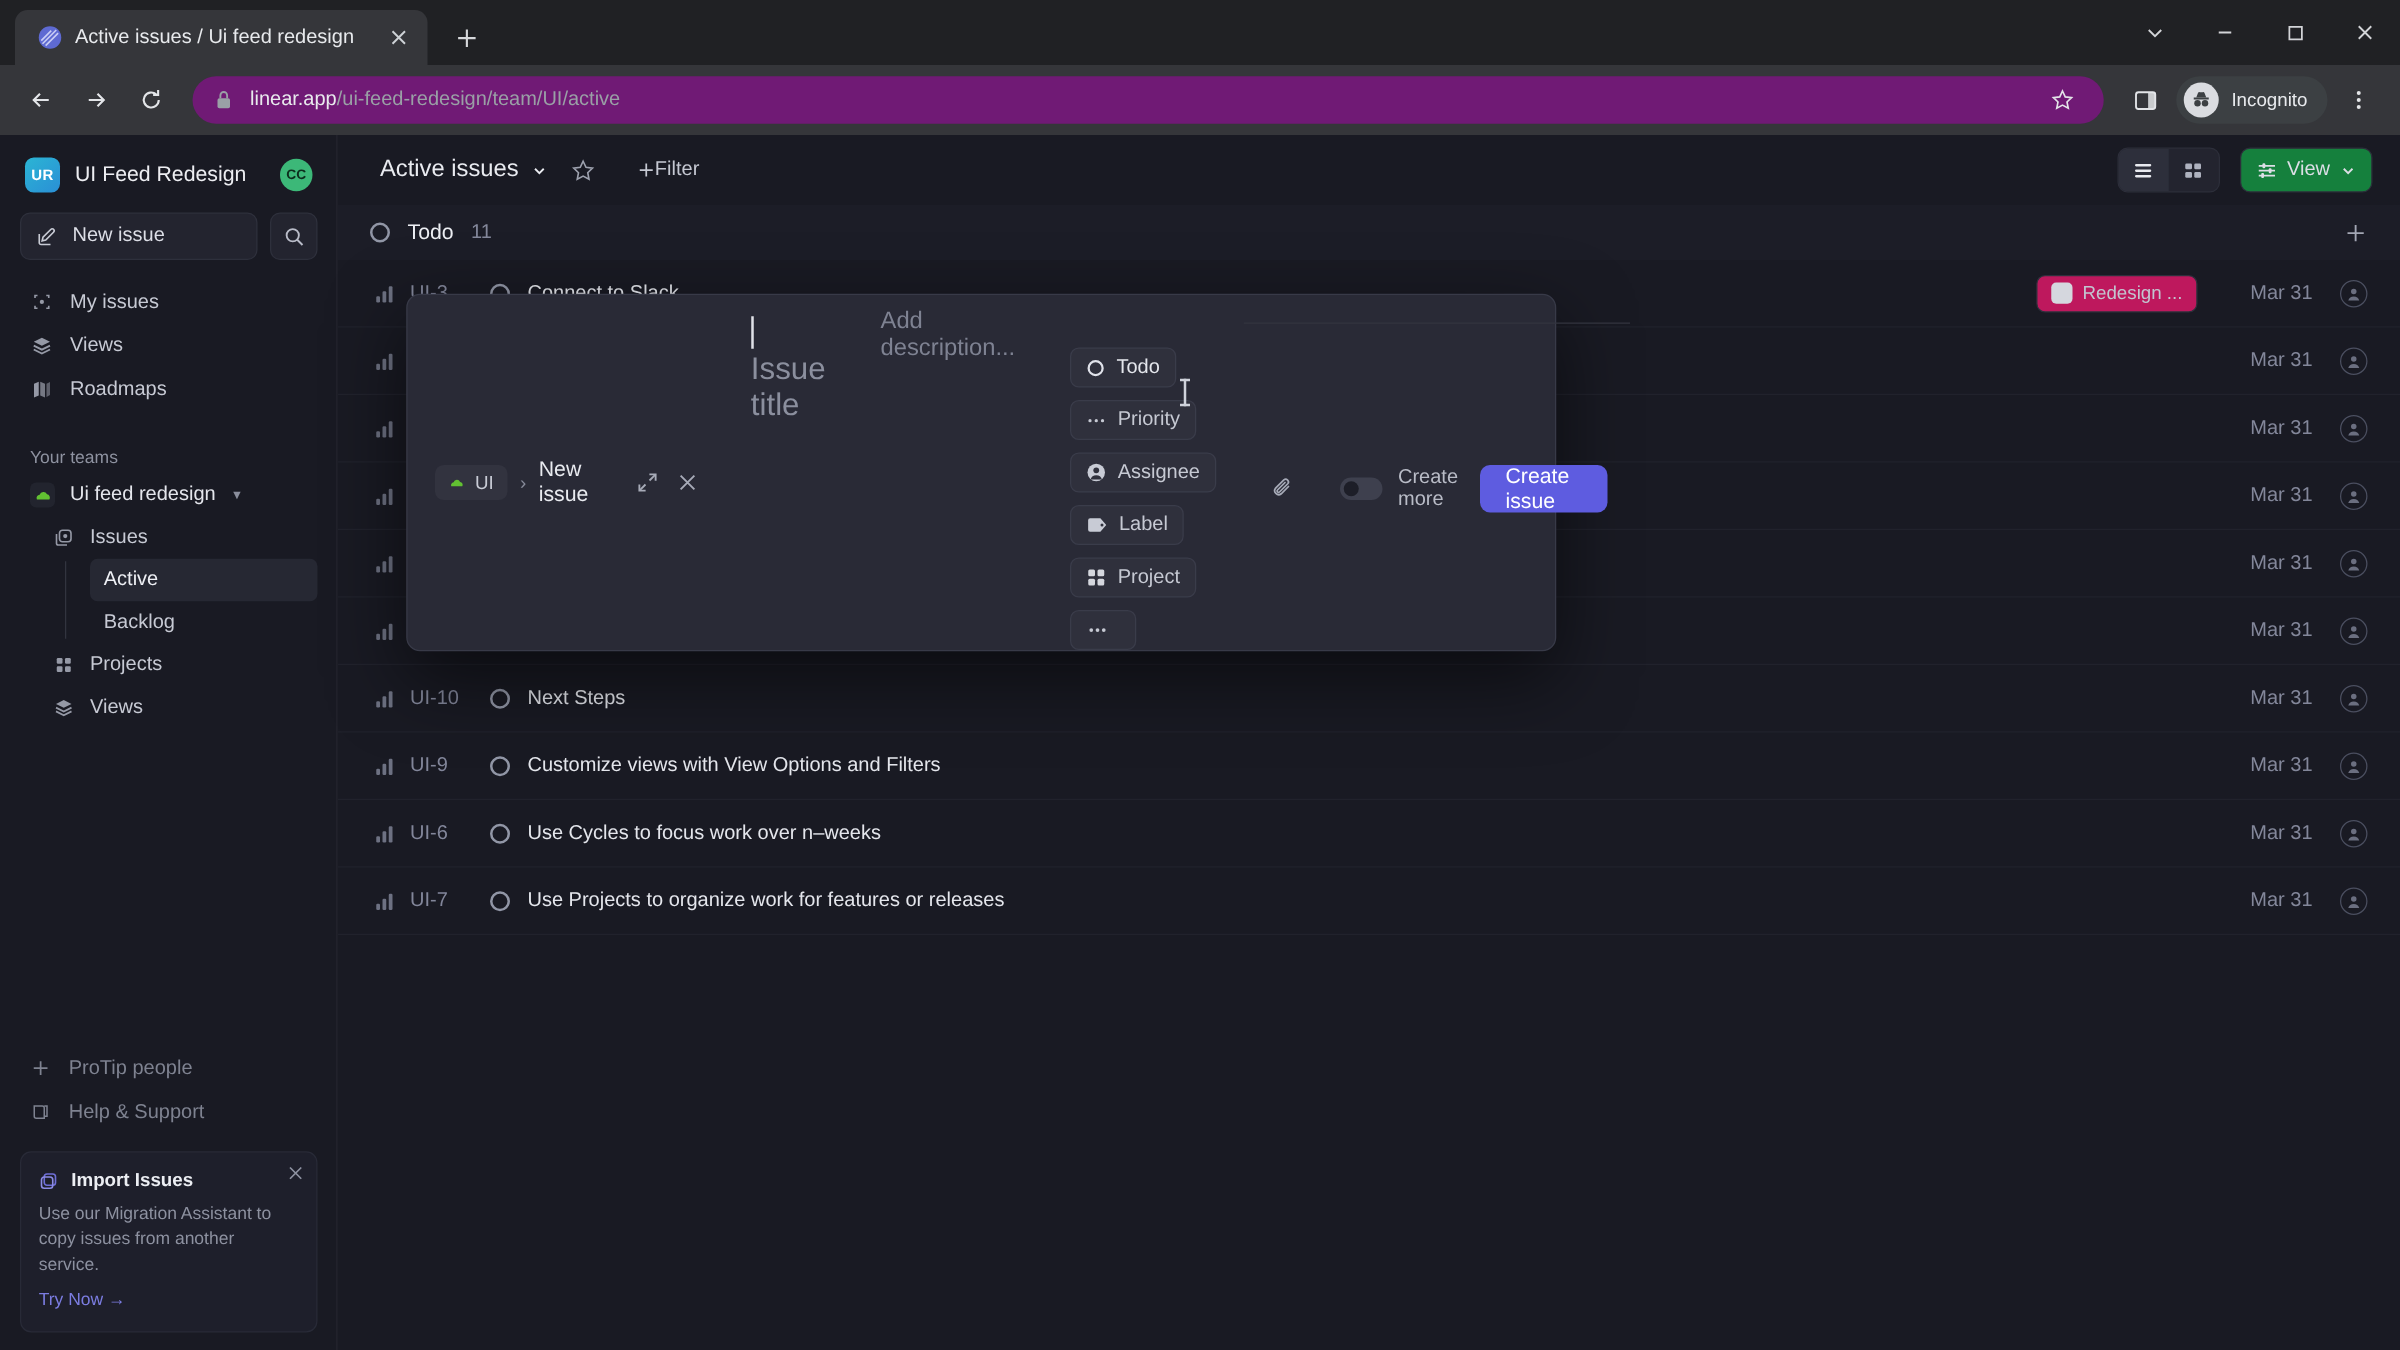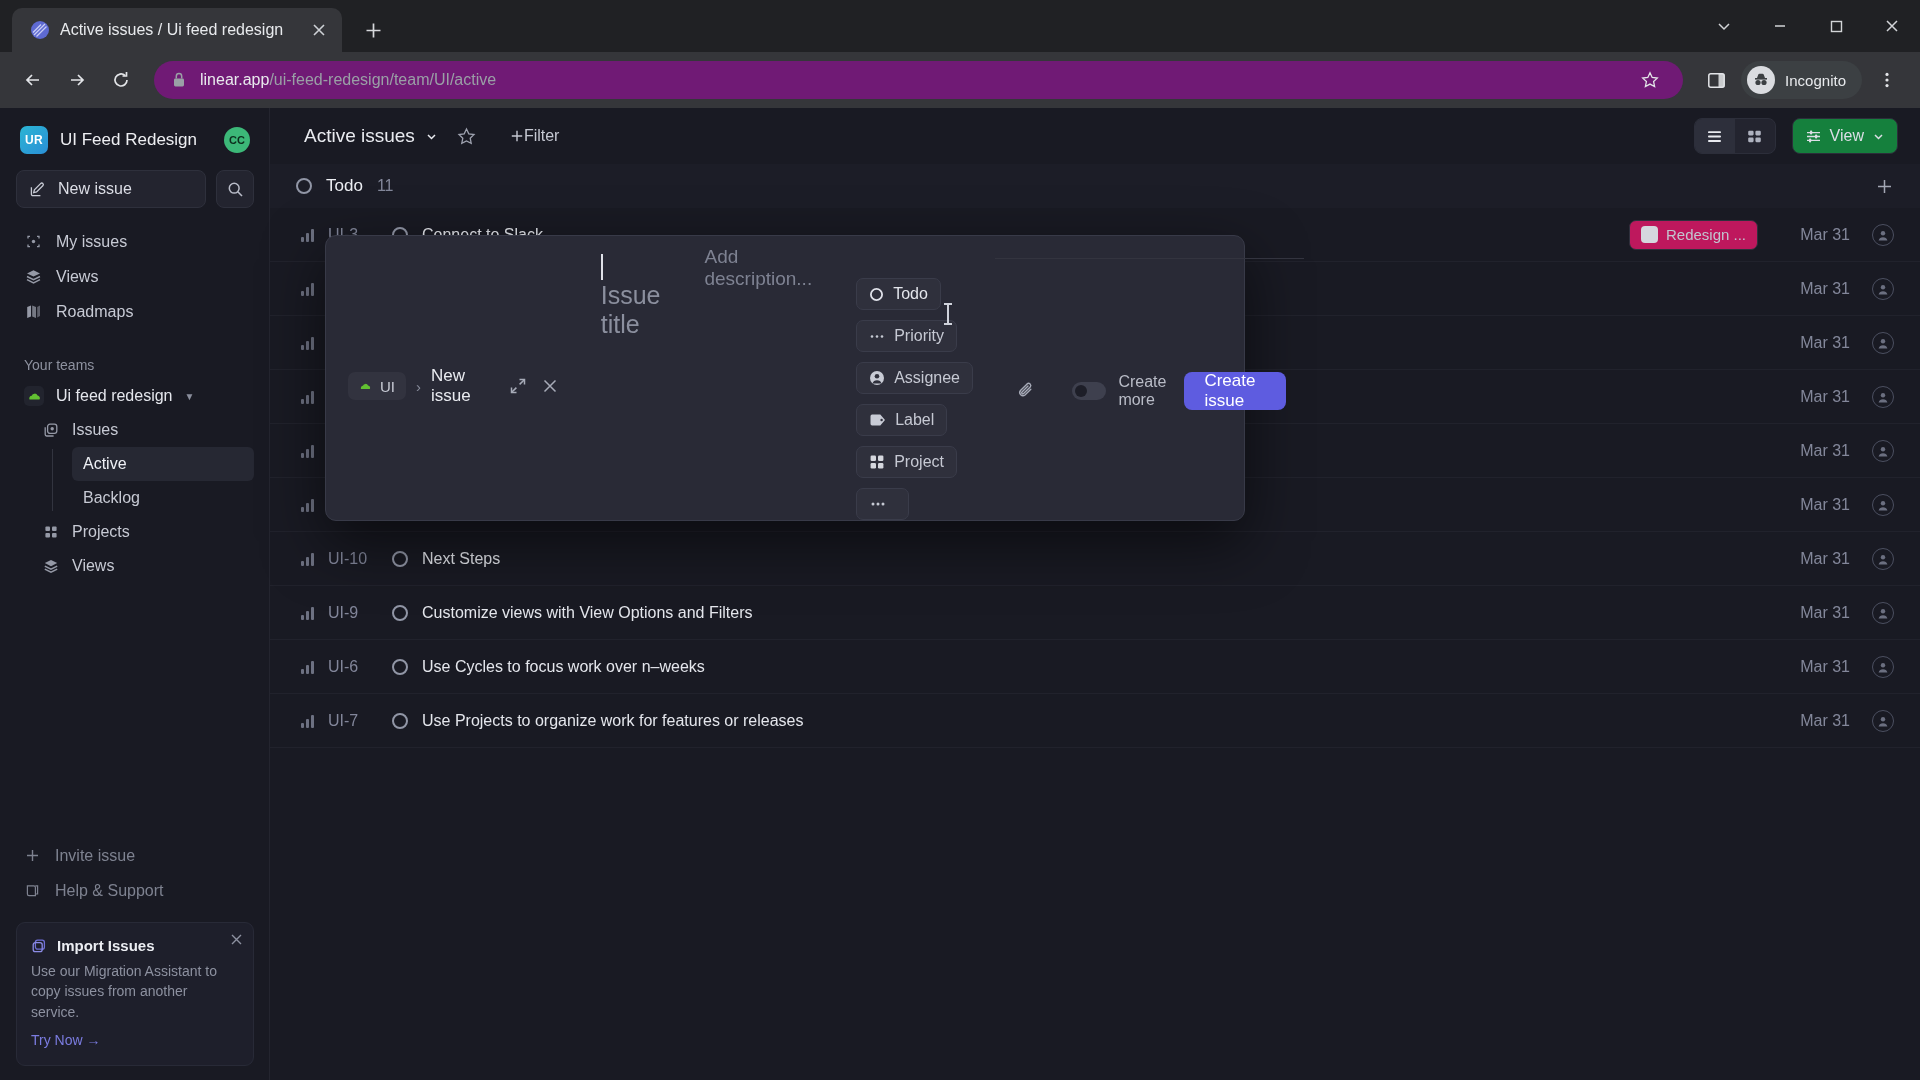--- a/index.html
+++ b/index.html
@@ -510,21 +510,21 @@
       </div>
     </div>
 
     <div class="sidebar-bottom">
       <div class="muted-item">
         <span class="ico">
           <svg width="15" height="15" viewBox="0 0 15 15">
               <path d="M7.5 2 V13 M2 7.5 H13" stroke="currentColor" stroke-width="1.4"></path>
             </svg>
         </span>
-        <span>Invite issue</span>
+        <span>ProTip people</span>
       </div>
       <div class="muted-item">
         <span class="ico">
           <svg width="15" height="15" viewBox="0 0 15 15">
               <path d="M2.4 2.8 h6.4 a1.6 1.6 0 0 1 1.6 1.6 v8.2 H4 a1.6 1.6 0 0 1 -1.6 -1.6 Z" stroke="currentColor" stroke-width="1.2" fill="none"></path>
               <path d="M10.4 2.8 h2.2 v8.2 h-2.2" stroke="currentColor" stroke-width="1.2" fill="none"></path>
             </svg>
         </span>
         <span>Help &amp; Support</span>
       </div>

